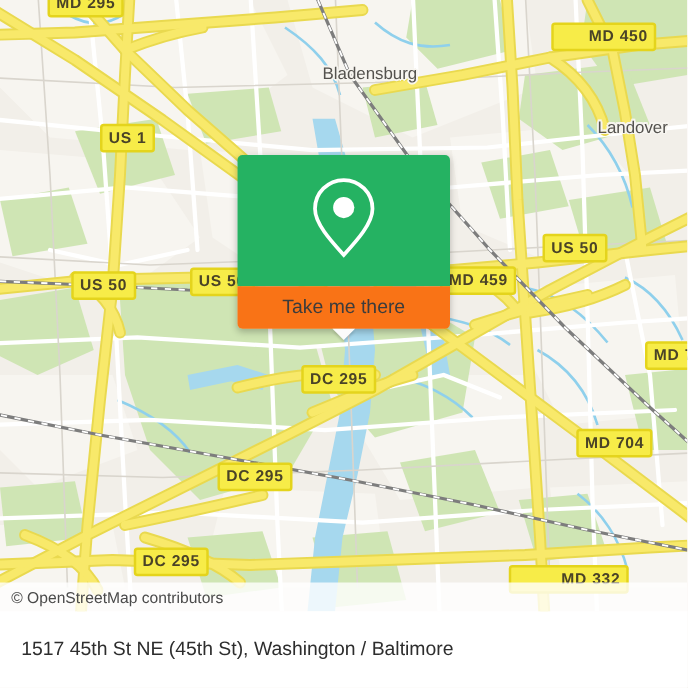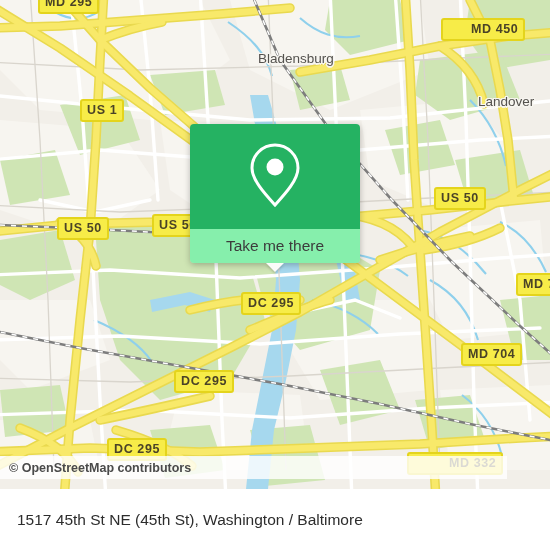--- a/index.html
+++ b/index.html
@@ -82,21 +82,21 @@
   #popup-head {
     background: #25b262;
     height: 105px;
     border-radius: 4px 4px 0 0;
     display: flex;
     align-items: center;
     justify-content: center;
   }
   #popup-body {
     position: relative;
-    background: #86efac;
+    background: #f97316;
     height: 34px;
     border-radius: 0 0 4px 4px;
     display: flex;
     align-items: center;
     justify-content: center;
   }
   #popup-label {
     color: #3c3c3c;
     font-size: 15.5px;
     font-family: "Liberation Sans", sans-serif;
@@ -110,29 +110,28 @@
     border-left: 9px solid transparent;
     border-right: 9px solid transparent;
     border-top: 9px solid #fbfbfa;
     filter: drop-shadow(0 2px 1px rgba(0,0,0,0.15));
   }
 
   
   #attribution {
     position: absolute;
     left: 0;
-    bottom: 10px;
-    width: 507px;
+    bottom: 0;
+    width: 550px;
     height: 23px;
     background: rgba(255,255,255,0.80);
     display: flex;
     align-items: center;
     box-sizing: border-box;
     padding-left: 9px;
-    font-weight: bold;
   }
   #attribution span {
     color: #4a4a4a;
     font-size: 12.5px;
     font-family: "Liberation Sans", sans-serif;
   }
 
   
   #footer {
     position: absolute;
@@ -346,20 +345,21 @@
     </svg>
 
     <div class="place-label" style="left:258px; top:51px;text-align:right;">Bladensburg</div>
     <div class="place-label" style="left:478px; top:94px;text-align:right;">Landover</div>
 
     <div class="shield" style="left:38px; top:-9px;">MD 295</div>
     <div class="shield" style="left:441px; top:18px;padding-left:28px;">MD 450</div>
     <div class="shield" style="left:80px; top:99px;">US 1</div>
     <div class="shield" style="left:57px; top:217px;">US 50</div>
     <div class="shield" style="left:152px; top:214px;">US 50</div>
+    <div class="shield" style="left:352px; top:213px;">MD 459</div>
     <div class="shield" style="left:434px; top:187px;">US 50</div>
     <div class="shield" style="left:241px; top:292px;">DC 295</div>
     <div class="shield" style="left:461px; top:343px;">MD 704</div>
     <div class="shield" style="left:516px; top:273px;">MD 702</div>
     <div class="shield" style="left:174px; top:370px;">DC 295</div>
     <div class="shield" style="left:107px; top:438px;">DC 295</div>
     <div class="shield" style="left:407px; top:452px;padding-left:40px;">MD 332</div>
 
     <div id="popup">
       <div id="popup-head">

